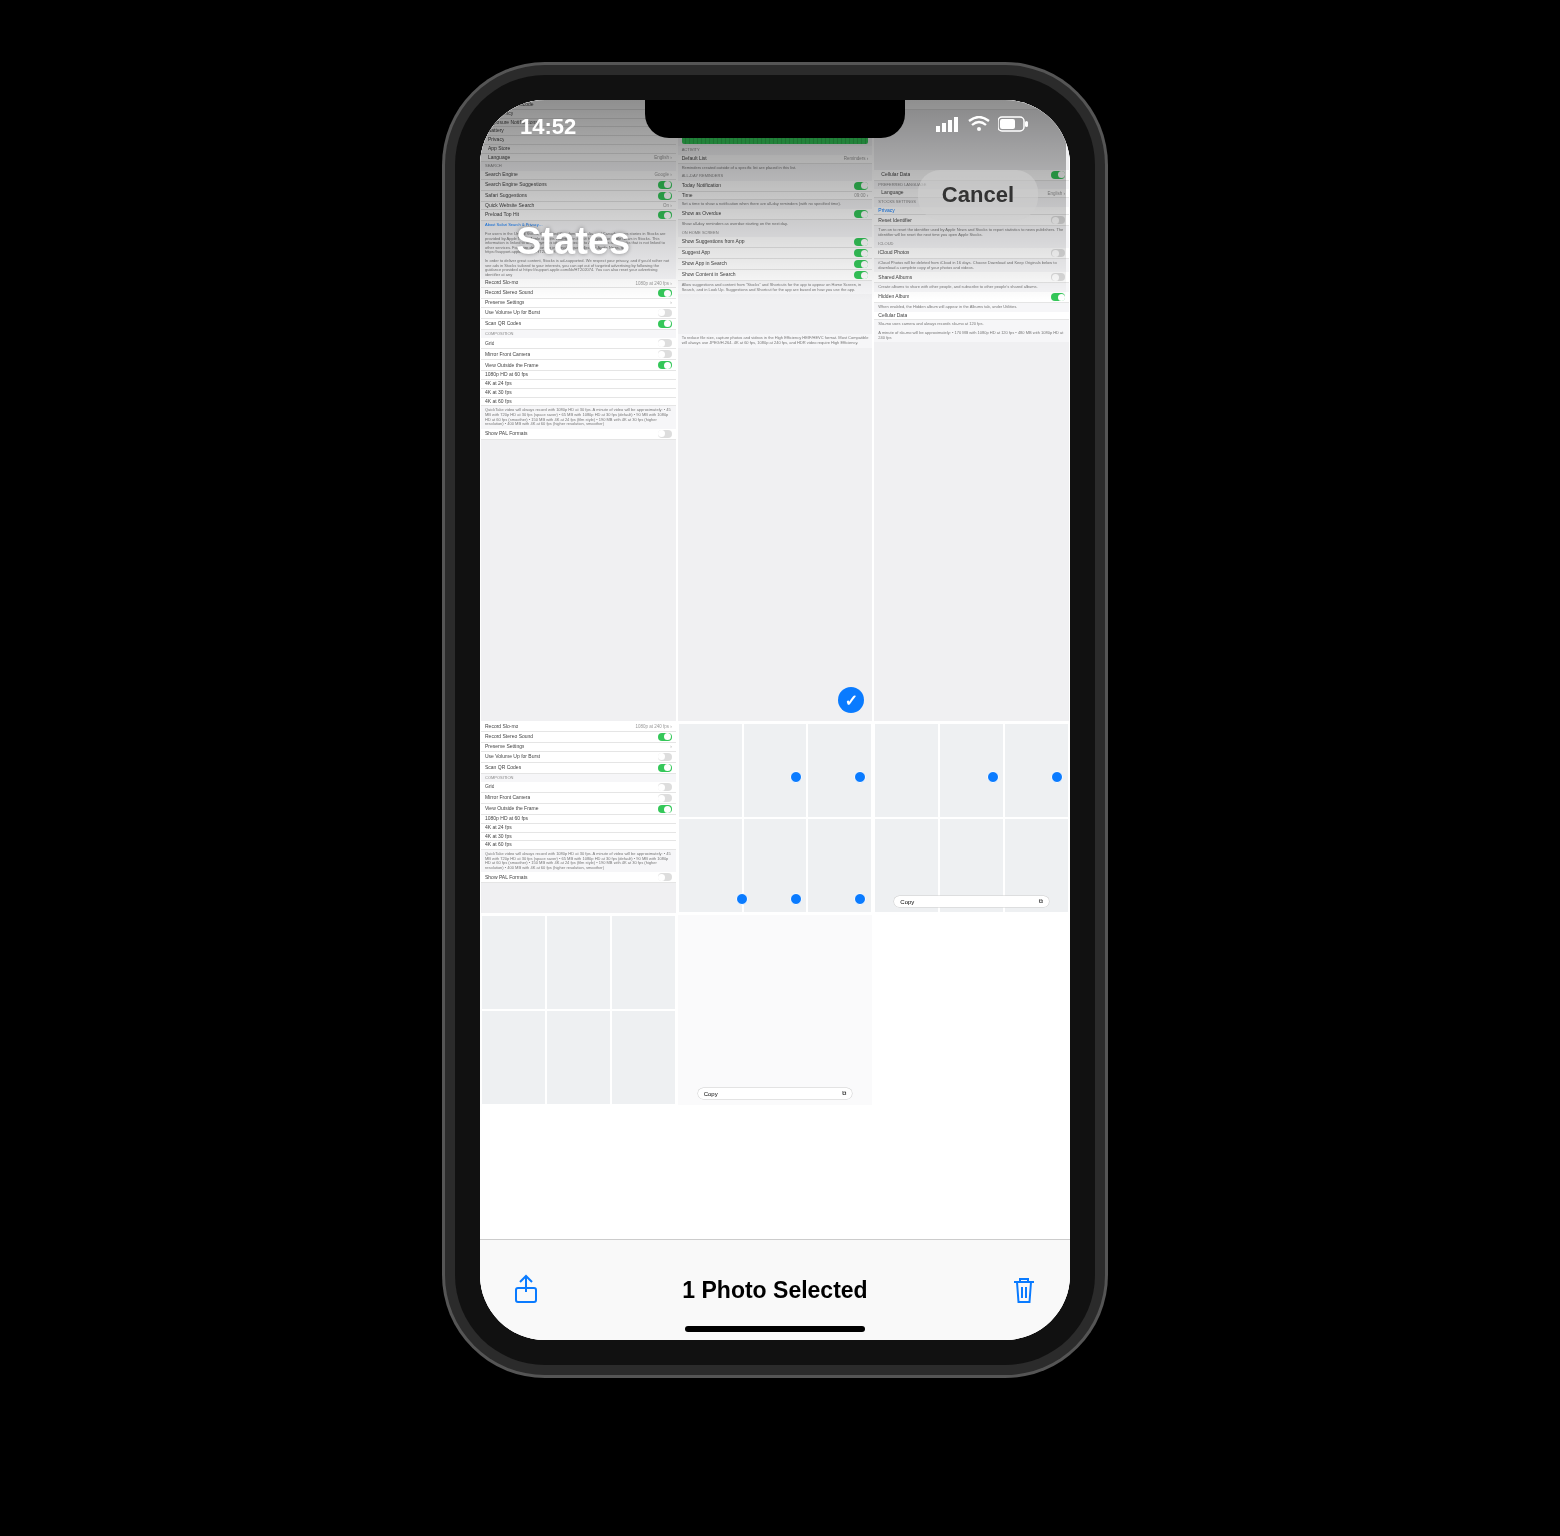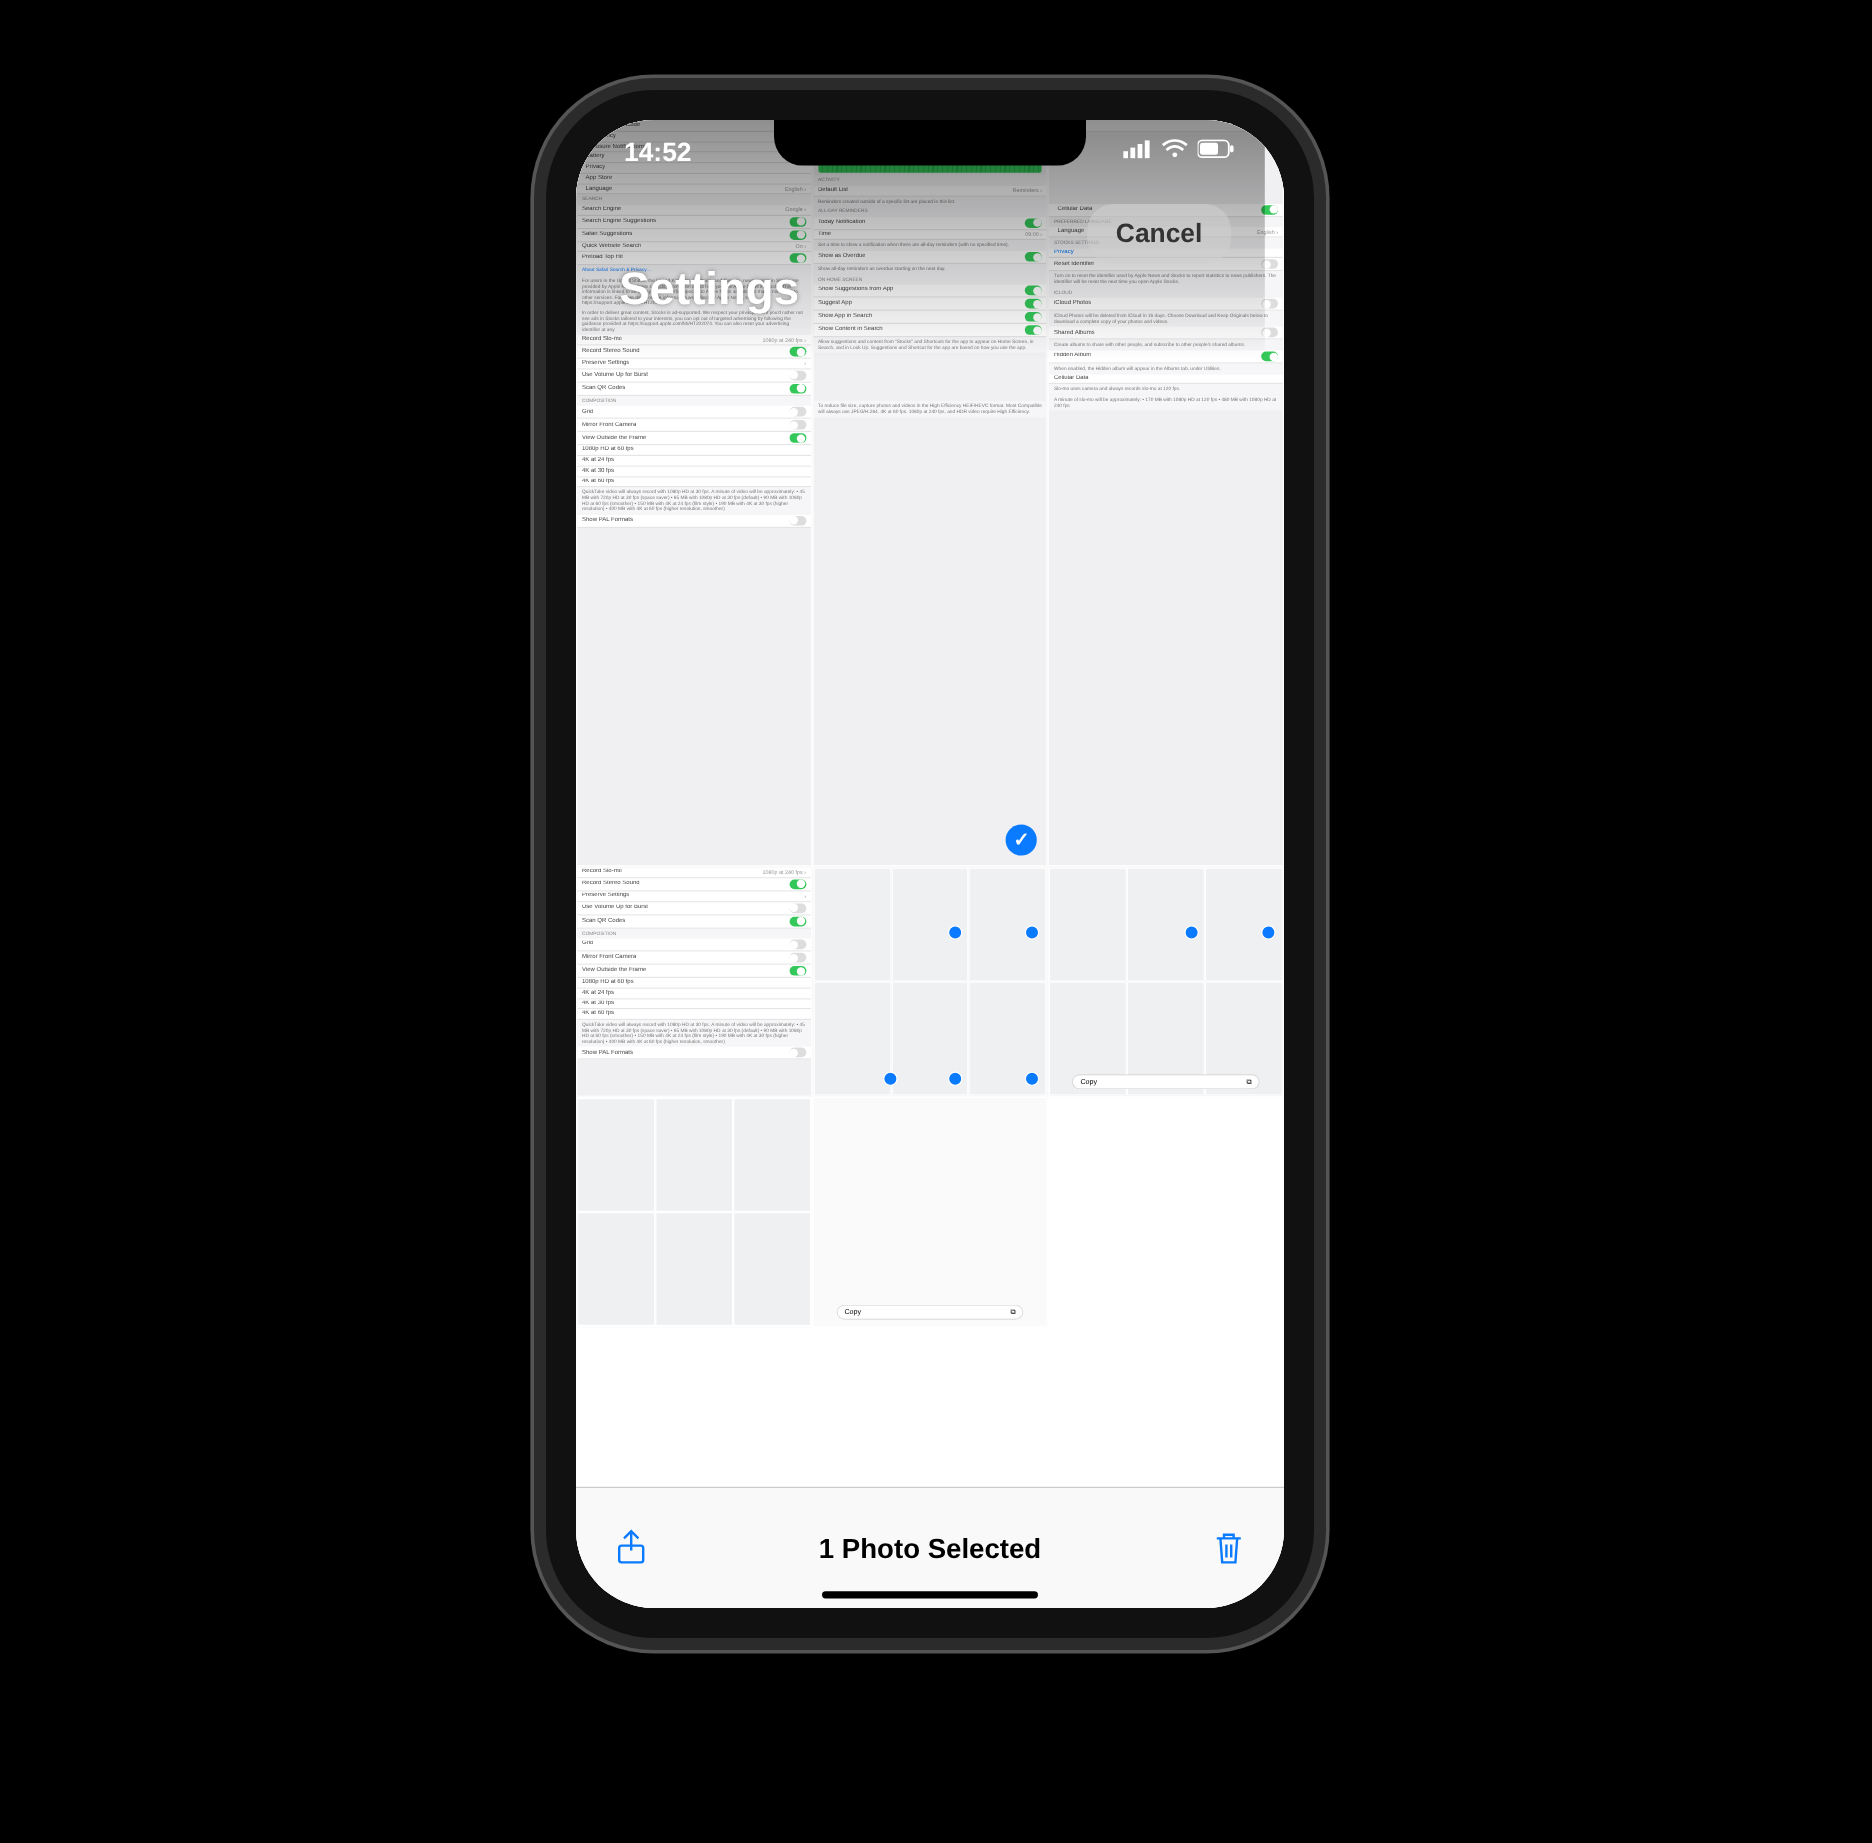--- a/index.html
+++ b/index.html
@@ -18,21 +18,21 @@
     width:260px;height:38px;background:#000;border-bottom-left-radius:24px;border-bottom-right-radius:24px;z-index:50;
   }
   .home-ind{position:absolute;bottom:8px;left:50%;transform:translateX(-50%);width:180px;height:6px;background:#000;border-radius:4px;z-index:50;}
 
   
   .statusbar{position:absolute;top:10px;left:0;right:0;height:30px;z-index:40;color:#fff;font-weight:600;}
   .sb-time{position:absolute;left:40px;top:4px;font-size:22px;}
   .sb-icons{position:absolute;right:40px;top:6px;display:flex;gap:8px;align-items:center;}
   .sb-icons svg{display:block;}
 
-  .header{position:absolute;top:0;left:0;right:16px;height:200px;z-index:30;
+  .header{position:absolute;top:0;left:0;right:4px;height:200px;z-index:30;
           background:linear-gradient(#00000070,#00000000);pointer-events:none;}
   .hdr-cancel{
     position:absolute;right:28px;top:70px;pointer-events:auto;
     background:#cfcfcf99;color:#333;border:none;border-radius:22px;
     font-size:22px;font-weight:600;padding:12px 24px;
   }
   .hdr-title{position:absolute;left:36px;top:120px;font-size:38px;font-weight:700;color:#fff;pointer-events:none;text-shadow:0 0 4px #0006;}
 
   
   .grid{position:absolute;inset:0;background:#fff;overflow:hidden;}
@@ -429,21 +429,21 @@
           <svg width="32" height="16">
               <rect x="0" y="1" width="26" height="14" rx="4" fill="none" stroke="#fff" stroke-width="1.5"></rect>
               <rect x="2" y="3" width="15" height="10" rx="2" fill="#fff"></rect>
               <rect x="27" y="5" width="3" height="6" rx="1.5" fill="#fff"></rect>
             </svg>
         </span>
       </div>
 
       <div class="header">
         <button class="hdr-cancel">Cancel</button>
-        <div class="hdr-title">Settings</div>
+        <div class="hdr-title">States</div>
       </div>
 
       <div class="toolbar">
         <div class="tb-btn">
           <svg viewBox="0 0 32 32">
               <path d="M16 2 v16 M10 8 l6 -6 l6 6"></path>
               <rect x="6" y="14" width="20" height="14" rx="2"></rect>
             </svg>
         </div>
         <div class="tb-title">1 Photo Selected</div>

